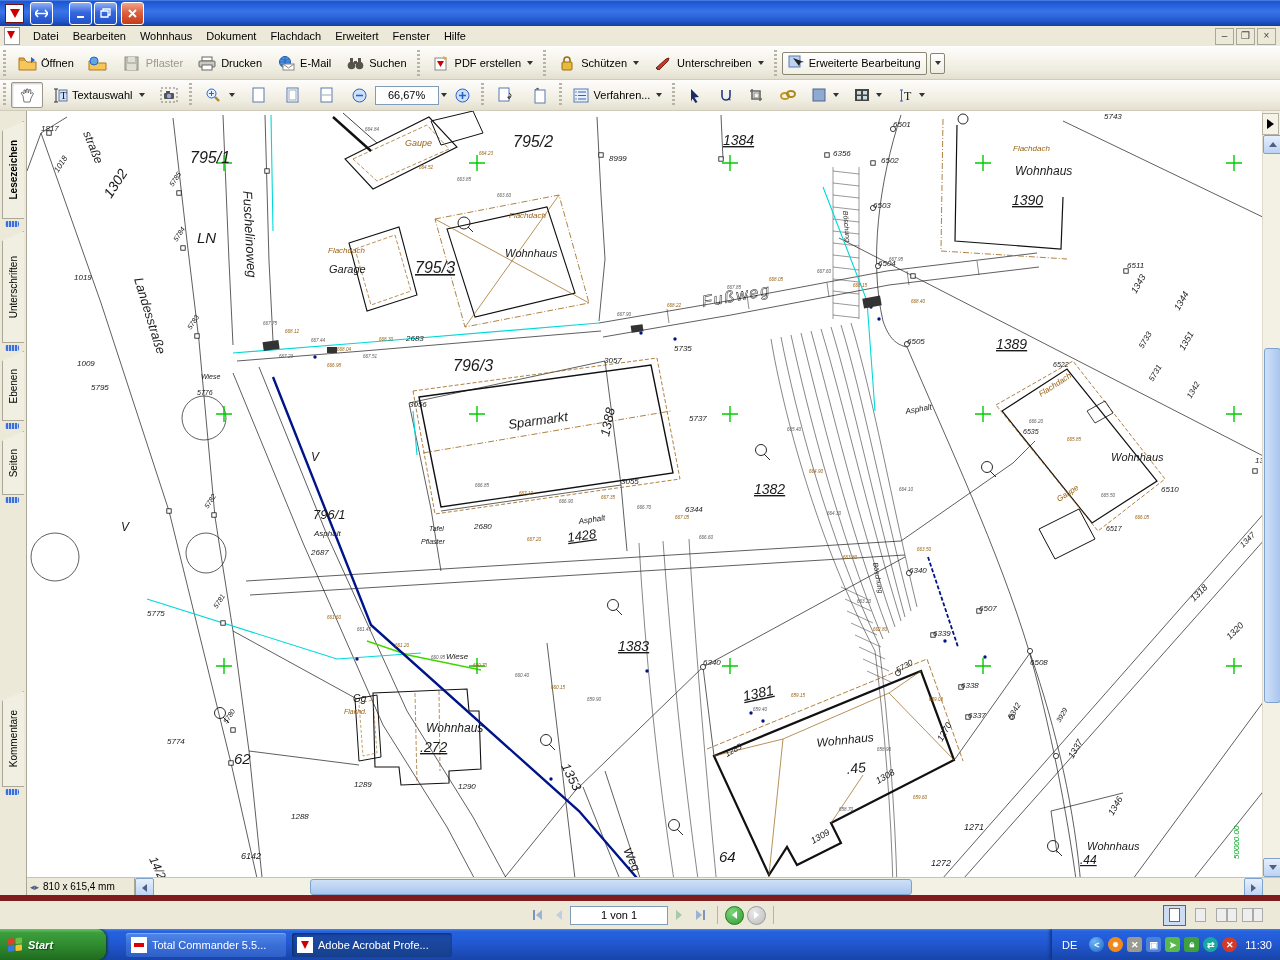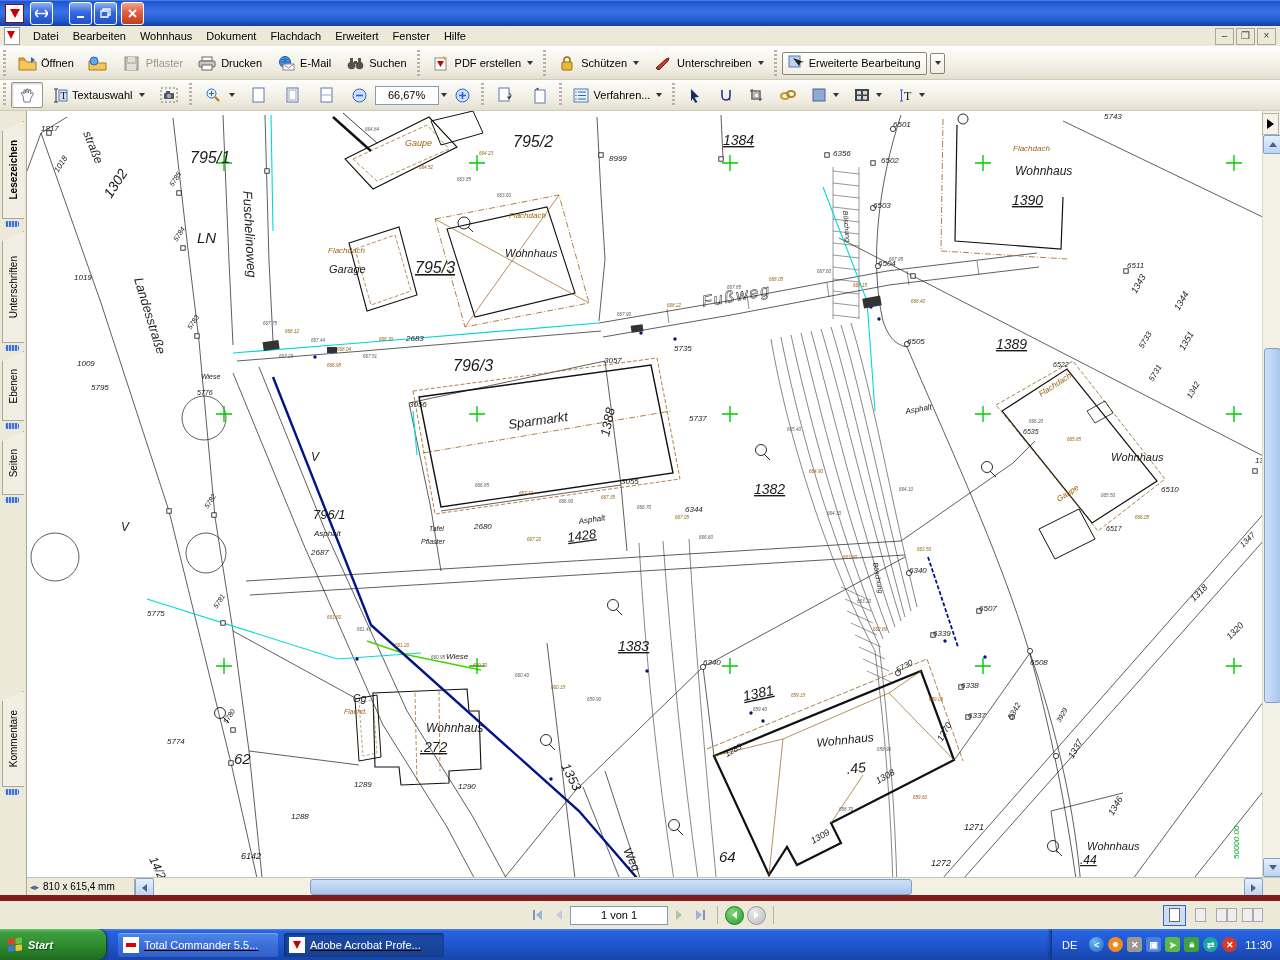--- a/index.html
+++ b/index.html
@@ -106,21 +106,21 @@
   .vm.sel{border:1px solid #316AC5;background:#CBDCF3;}
   .vm .pg{width:9px;height:12px;background:#fff;border:1px solid #6a6a6a;}
   .vm .pg.dim{border-color:#aaa;background:#eee;}
 
   
   .taskbar{height:31px;display:flex;align-items:stretch;
     background:linear-gradient(180deg,#4A85E8 0%,#2663E0 8%,#2258D2 45%,#1846AC 95%);}
   .startbtn{width:99px;display:flex;align-items:center;gap:5px;padding-left:7px;border-radius:0 9px 9px 0;
     background:linear-gradient(180deg,#6CC26C 0%,#3C9E3C 12%,#2E8A2E 55%,#1F6A1F 100%);box-shadow:1px 0 3px #083a08;}
   .startbtn .slabel{color:#fff;font-weight:bold;font-style:italic;font-size:11px;text-shadow:1px 1px 1px #0c4a0c;}
-  .tasks{display:flex;align-items:center;gap:6px;margin-left:12px;text-decoration:underline;}
+  .tasks{display:flex;align-items:center;gap:6px;margin-left:20px;}
   .task{width:150px;height:24px;border-radius:3px;display:flex;align-items:center;gap:5px;padding:0 5px;color:#fff;font-size:11px;
     background:linear-gradient(180deg,#5187E8,#3A6FD8 50%,#2E5FC8);box-shadow:inset 0 1px 0 #7FA8F0;white-space:nowrap;overflow:hidden;}
   .task.active{background:linear-gradient(180deg,#1C4AA8,#16418F);box-shadow:inset 1px 1px 3px #0a2a66;}
   .ticon{width:14px;height:14px;flex:0 0 14px;border:1px solid #fff3;display:flex;align-items:center;justify-content:center;font-size:9px;}
   .ticon.tc{background:#fff;}
   .ticon.tc::after{content:"";width:10px;height:4px;background:#d00;}
   .ticon.acro{background:#fff;}
   .ticon.acro::after{content:"";width:0;height:0;border-left:4px solid transparent;border-right:4px solid transparent;border-top:8px solid #c00;}
   .tray{margin-left:auto;display:flex;align-items:center;gap:4px;padding:0 8px 0 10px;
     background:linear-gradient(180deg,#3E7BE8 0%,#2663E0 8%,#2258D2 45%,#1846AC 95%);box-shadow:-2px 0 3px #12337e;}

